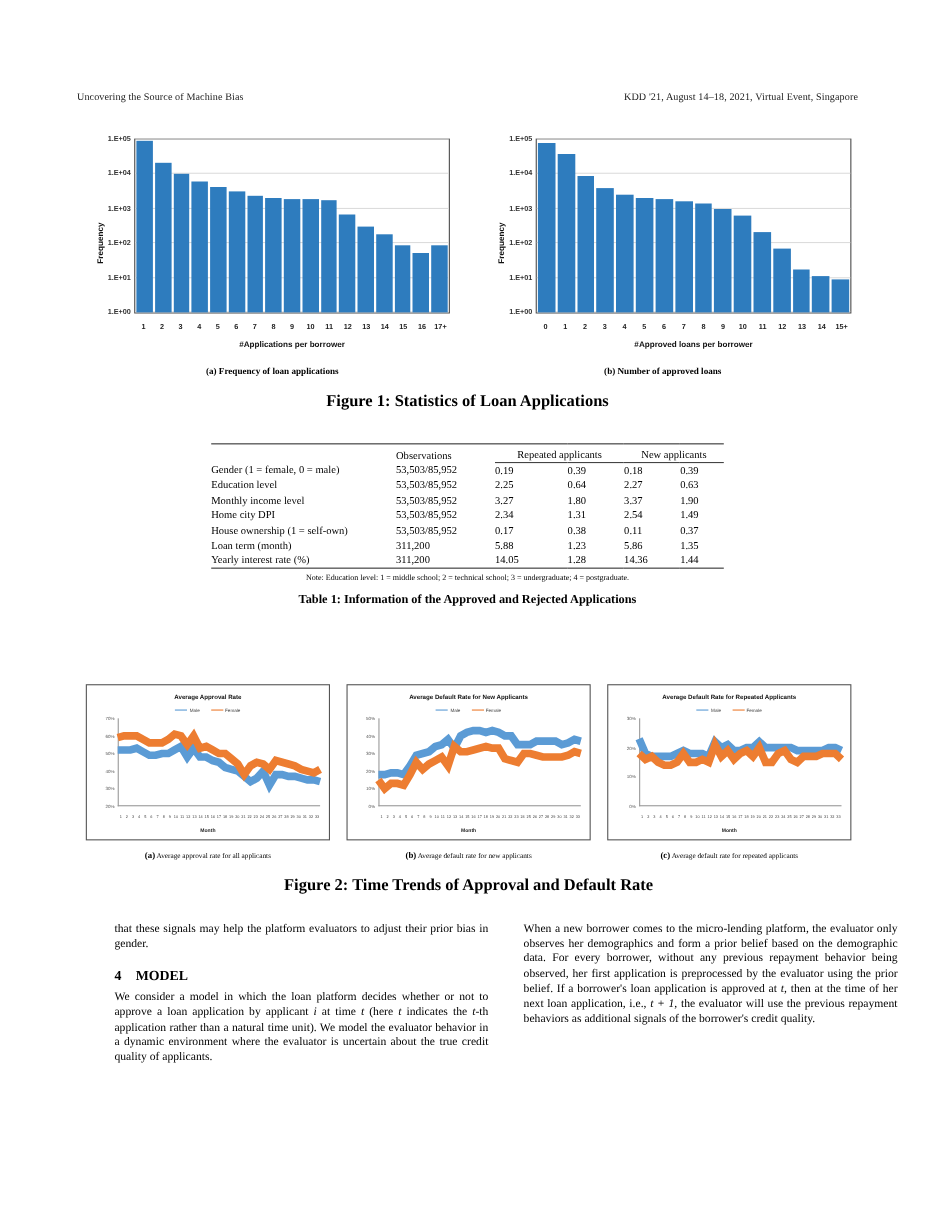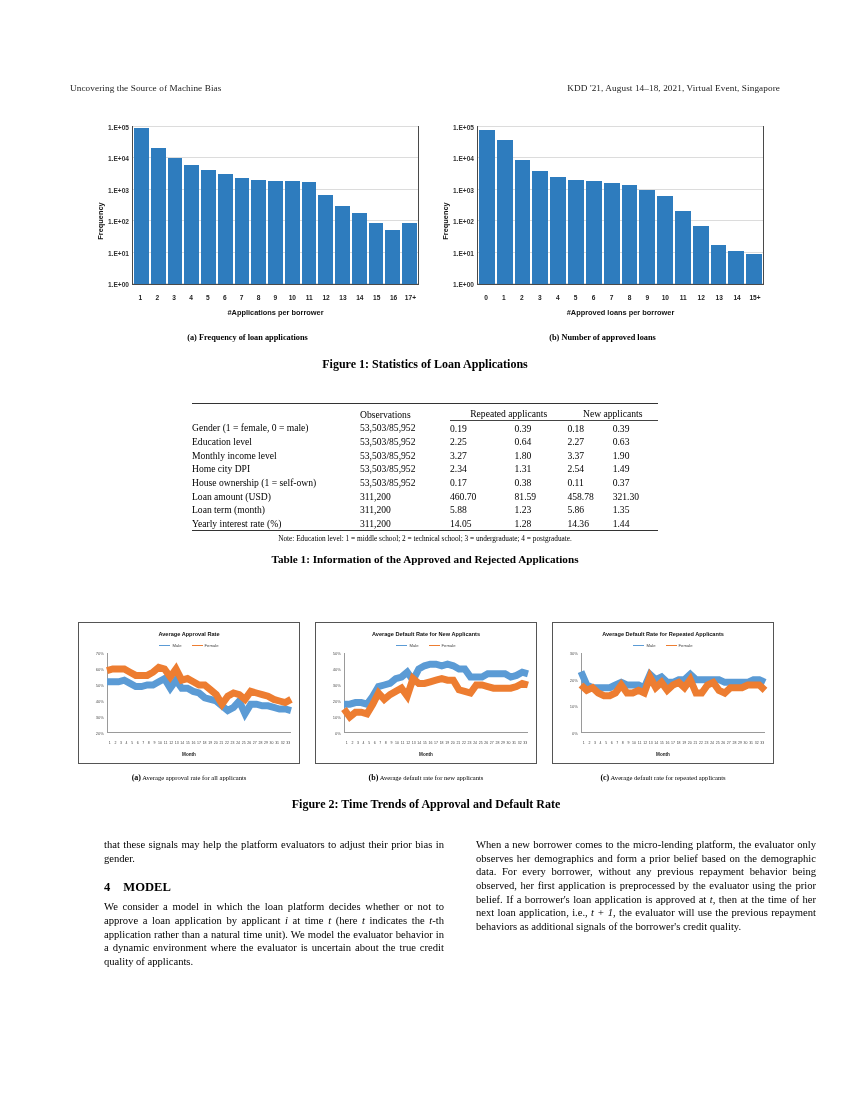--- a/index.html
+++ b/index.html
@@ -16,21 +16,21 @@
 
   
   .runhead {
     position:absolute; left:70px; right:70px; top:83px;
     display:flex; justify-content:space-between; align-items:baseline;
     font-size:9.2px; color:#222; letter-spacing:.1px;
   }
 
   
   .fig1-wrap { position:absolute; left:70px; top:118px; width:710px; }
-  .fig1-row { display:flex; justify-content:center; }
+  .fig1-row { display:flex; justify-content:space-between; }
   .barchart { width:345px; height:205px; position:relative; }
   .bc-plot {
     position:absolute; left:52px; top:8px; right:6px; bottom:38px;
     border-left:1.6px solid #4a4a4a; border-bottom:1.6px solid #4a4a4a;
     border-top:1.4px solid #4a4a4a; border-right:1.4px solid #4a4a4a;
     background:#fff;
   }
   .bc-grid { position:absolute; inset:0; }
   .bc-grid i {
     position:absolute; left:0; right:0; height:1px; background:#dcdcdc; display:block;
@@ -55,21 +55,21 @@
     position:absolute; left:52px; right:6px; bottom:6px; text-align:center;
     font-size:7.4px; font-weight:bold; font-family:"Liberation Sans", sans-serif; color:#111;
   }
   .bc-ytitle {
     position:absolute; left:2px; top:50%; transform:translateY(-50%) rotate(-90deg);
     transform-origin:center; font-size:7.4px; font-weight:bold;
     font-family:"Liberation Sans", sans-serif; color:#111; white-space:nowrap;
   }
   .subcap-row { display:flex; margin-top:10px; }
   .subcap { flex:1 1 0; text-align:center; font-size:8.3px; font-weight:bold; }
-  .figcap { text-align:center; font-size:12px; font-weight:bold; margin-top:15px; }
+  .figcap { text-align:center; font-size:15px; font-weight:bold; margin-top:15px; }
 
   
   .table-wrap { position:absolute; left:192px; top:403px; width:466px; }
   table.tbl { border-collapse:collapse; width:100%; font-size:9.6px; }
   table.tbl td, table.tbl th { padding:1.3px 0; font-weight:normal; text-align:left; }
   .rule-top { border-top:1.25px solid #333; }
   .rule-bot { border-bottom:1.25px solid #333; }
   .rule-thin { border-bottom:.8px solid #444; }
   td.num, th.num { text-align:left; }
   .c-label { width:168px; }
@@ -379,28 +379,20 @@
           </tr>
           <tr>
             <td>House ownership (1 = self-own)</td>
             <td class="num">53,503/85,952</td>
             <td class="num">0.17</td>
             <td class="num">0.38</td>
             <td class="num">0.11</td>
             <td class="num">0.37</td>
           </tr>
           <tr>
-            <td>Loan amount (USD)</td>
-            <td class="num">311,200</td>
-            <td class="num">460.70</td>
-            <td class="num">81.59</td>
-            <td class="num">458.78</td>
-            <td class="num">321.30</td>
-          </tr>
-          <tr>
             <td>Loan term (month)</td>
             <td class="num">311,200</td>
             <td class="num">5.88</td>
             <td class="num">1.23</td>
             <td class="num">5.86</td>
             <td class="num">1.35</td>
           </tr>
           <tr class="rule-bot">
             <td>Yearly interest rate (%)</td>
             <td class="num">311,200</td>

